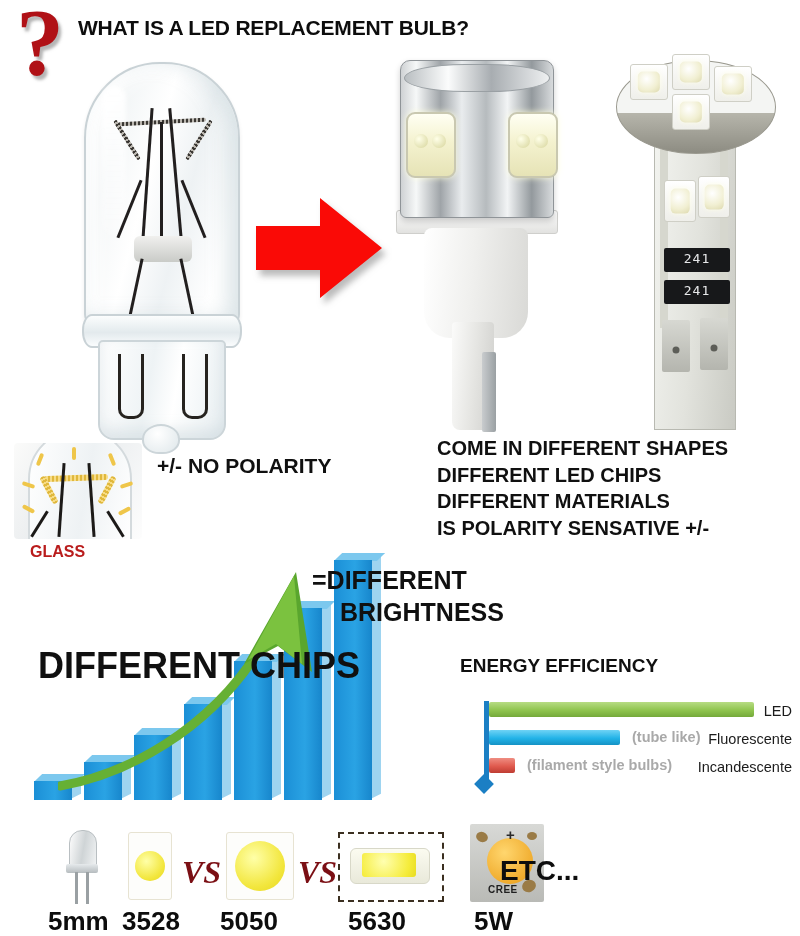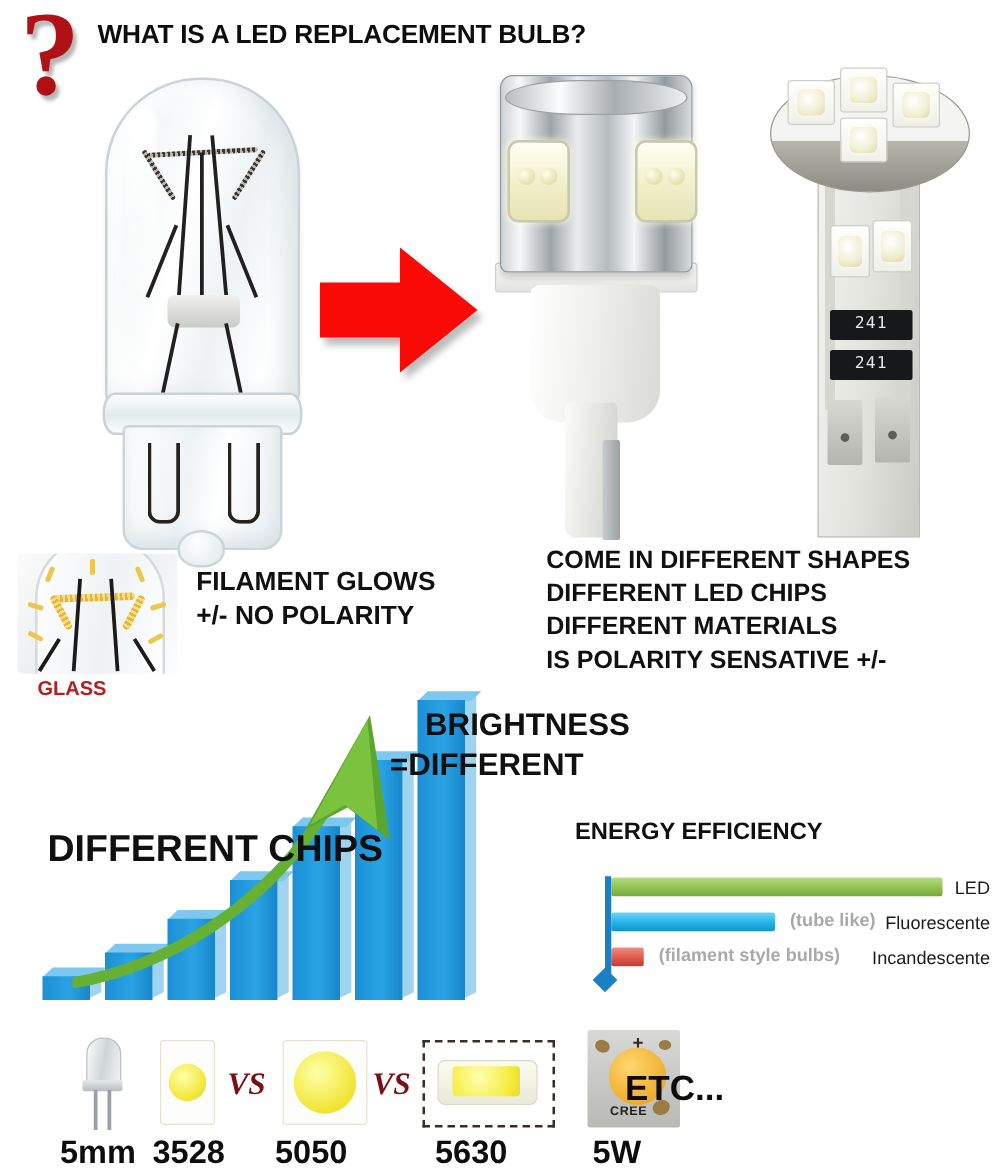--- a/index.html
+++ b/index.html
@@ -151,21 +151,21 @@
     border-radius:2px;
   }
   .pad b{position:absolute;left:50%;top:58%;transform:translate(-50%,-50%);
     width:7px;height:7px;border-radius:50%;background:#5d5e58;display:block;}
 
   
   .blk{color:#101010;font-weight:bold;}
   #txt-original{left:157px;top:452px;font-size:21px;line-height:27px;}
   #txt-led-features{left:437px;top:435px;font-size:20px;line-height:26.5px;}
   #txt-diff-bright{left:312px;top:564px;font-size:25px;line-height:32px;}
-  #txt-diff-chips{left:38px;top:663px;font-size:30px;}
+  #txt-diff-chips{left:38px;top:645px;font-size:36px;}
 
   
   #closeup-filament{
     left:14px;top:443px;width:128px;height:96px;
     background:linear-gradient(120deg,#fbfbfa,#e9ecee 45%,#fdfdfd);
     border-radius:4px;overflow:hidden;
   }
   #closeup-filament .cu-dome{
     position:absolute;left:14px;top:-14px;width:100px;height:118px;
     border:2px solid #d4dadd;border-radius:50px 50px 12px 12px;
@@ -212,21 +212,21 @@
     content:"";position:absolute;left:-7px;top:76px;width:14px;height:14px;
     background:#1b7fc4;transform:rotate(45deg);
   }
   .e-bar{position:absolute;height:15px;border-radius:2px;}
   .e-note{position:absolute;font-size:14.5px;font-weight:bold;color:#a9a9a9;}
 
   
   #chips-row{left:30px;top:824px;width:740px;height:110px;}
   .chip-img{position:absolute;top:0;}
   .chip-label{position:absolute;top:82px;font-size:26px;font-weight:bold;color:#0d0d0d;}
-  .vs{position:absolute;top:30px;font-size:25px;font-weight:bold;color:#7b0f14;
+  .vs{position:absolute;top:30px;font-size:32px;font-weight:bold;color:#7b0f14;
       font-family:"Liberation Serif", serif;font-style:italic;}
   .sq-pkg{
     position:absolute;background:#fdfdfb;border:1px solid #e7e3d2;border-radius:3px;
   }
   .sq-pkg s{
     position:absolute;left:50%;top:50%;transform:translate(-50%,-50%);
     text-decoration:none;display:block;border-radius:50%;
     background:radial-gradient(circle at 38% 34%,#ffffa8,#f2e63c 65%,#e6d620);
   }
   #etc{left:500px;top:855px;font-size:28px;font-weight:bold;color:#0d0d0d;}
@@ -311,21 +311,20 @@
     </div>
   <div class="smd" style="left:104px;top:14px;width:36px;height:34px;">
       <em></em>
     </div>
   <div class="smd" style="left:62px;top:42px;width:36px;height:34px;">
       <em></em>
     </div>
 </div>
 
 <div class="abs blk" id="txt-original">
-  <div>FILAMENT GLOWS</div>
   <div>+/- NO POLARITY</div>
 </div>
 
 <div class="abs blk" id="txt-led-features">
   <div>COME IN DIFFERENT SHAPES</div>
   <div>DIFFERENT LED CHIPS</div>
   <div>DIFFERENT MATERIALS</div>
   <div>IS POLARITY SENSATIVE +/-</div>
 </div>
 
@@ -386,22 +385,22 @@
     </div>
 
   <svg id="arrow-growth" viewBox="0 0 280 240">
     <path d="M2,226 C70,214 150,170 200,92" stroke="#66b034" stroke-width="9" fill="none" stroke-linecap="round"></path>
     <polygon points="186,104 238,12 254,112 220,86" fill="#5aa62e"></polygon>
     <polygon points="190,100 236,16 244,104 218,84" fill="#7bc23f"></polygon>
   </svg>
 </div>
 
 <div class="abs blk" id="txt-diff-bright">
+  <div>=DIFFERENT</div>
   <div style="padding-left:28px;">BRIGHTNESS</div>
-  <div>=DIFFERENT</div>
 </div>
 
 <div class="abs blk" id="txt-diff-chips">DIFFERENT CHIPS</div>
 
 <div class="abs" id="chart-energy">
   <div id="energy-title">ENERGY EFFICIENCY</div>
 
   <div class="e-label" style="top:48px;width:124px;">LED</div>
   <div class="e-label" style="top:76px;width:124px;">Fluorescente</div>
   <div class="e-label" style="top:104px;width:124px;">Incandescente</div>

